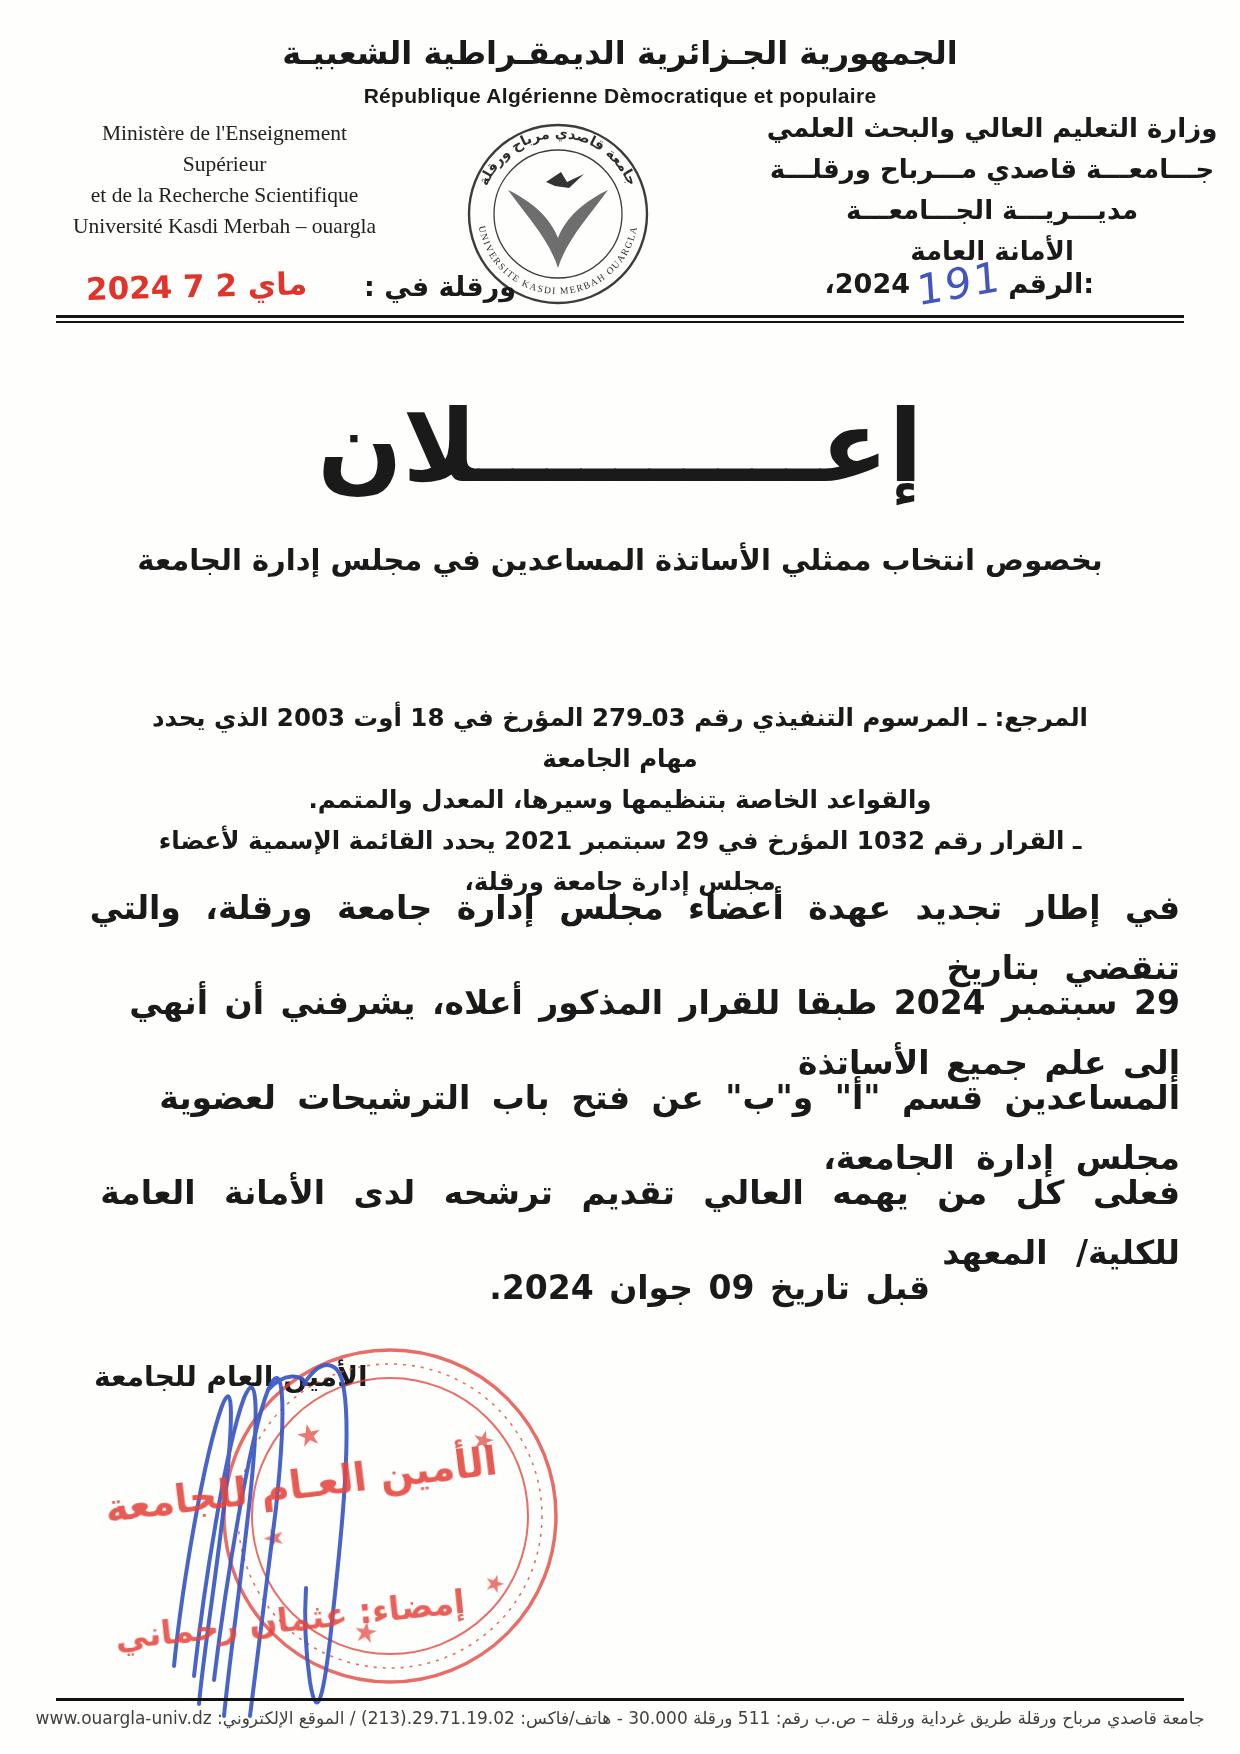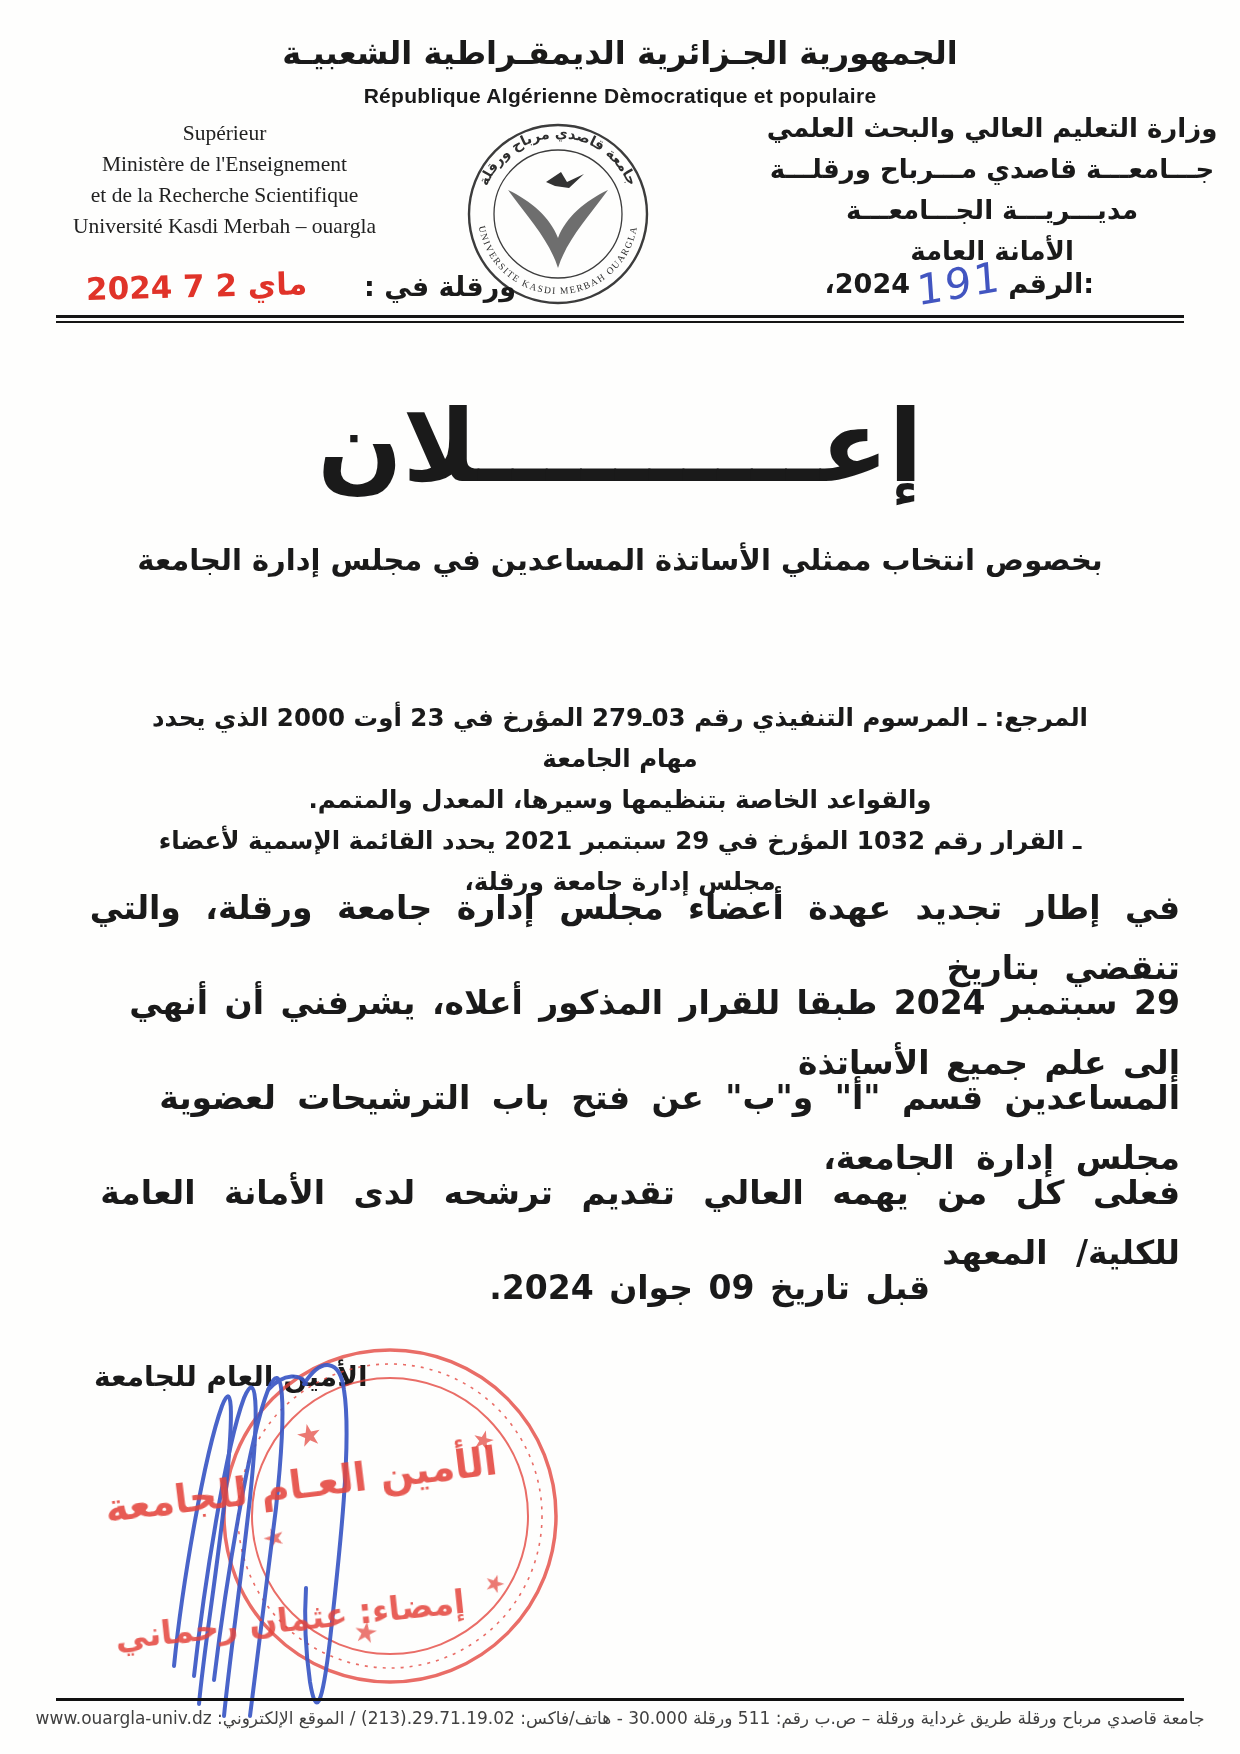--- a/index.html
+++ b/index.html
@@ -156,22 +156,22 @@
 </style>
 </head>
 <body>
 
 <div class="page">
 
   <div class="abs republic-ar">الجمهورية الجـزائرية الديمقـراطية الشعبيـة</div>
   <div class="abs republic-fr">République Algérienne Dèmocratique et populaire</div>
 
   <div class="abs ministry-fr">
+    <div>Ministère de l'Enseignement</div>
     <div>Supérieur</div>
-    <div>Ministère de l'Enseignement</div>
     <div>et de la Recherche  Scientifique</div>
     <div>Université   Kasdi  Merbah – ouargla</div>
   </div>
 
   <div class="abs seal-wrap">
     <svg width="192" height="188" viewBox="-96 -94 192 188">
       <circle cx="0" cy="0" r="89" fill="none" stroke="#3c3c3c" stroke-width="2.4"></circle>
       <circle cx="0" cy="0" r="64" fill="none" stroke="#3c3c3c" stroke-width="1.3"></circle>
       <defs>
         <path id="sealTopArc" d="M -76,0 A 76,76 0 0 1 76,0"></path>
@@ -205,21 +205,21 @@
     <span class="date-stamp" dir="ltr">2024 ماي 2 7</span>
     <span class="date-label">ورقلة في :</span>
   </div>
 
   <div class="abs top-rule"></div>
 
   <div class="abs big-title">إعــــــــــلان</div>
   <div class="abs subtitle">بخصوص انتخاب ممثلي الأساتذة المساعدين في مجلس إدارة الجامعة</div>
 
   <div class="abs reference">
-    <div>المرجع: ـ المرسوم التنفيذي رقم 03ـ279 المؤرخ في 23 أوت 2000 الذي يحدد مهام الجامعة</div>
+    <div>المرجع: ـ المرسوم التنفيذي رقم 03ـ279 المؤرخ في 18 أوت 2003 الذي يحدد مهام الجامعة</div>
     <div>والقواعد الخاصة بتنظيمها وسيرها، المعدل والمتمم.</div>
     <div>ـ القرار رقم 1032 المؤرخ في 29 سبتمبر 2021 يحدد القائمة الإسمية لأعضاء</div>
     <div>مجلس إدارة جامعة ورقلة،</div>
   </div>
 
   <div class="abs body-par">
     <div class="bl bl-1">في إطار تجديد عهدة أعضاء مجلس إدارة جامعة ورقلة، والتي تنقضي بتاريخ</div>
     <div class="bl bl-2">29 سبتمبر 2024 طبقا للقرار المذكور أعلاه، يشرفني أن أنهي إلى علم جميع الأساتذة</div>
     <div class="bl bl-3">المساعدين قسم "أ" و"ب" عن فتح باب الترشيحات لعضوية مجلس إدارة الجامعة،</div>
     <div class="bl bl-4">فعلى كل من يهمه العالي تقديم ترشحه لدى الأمانة العامة للكلية/ المعهد</div>

